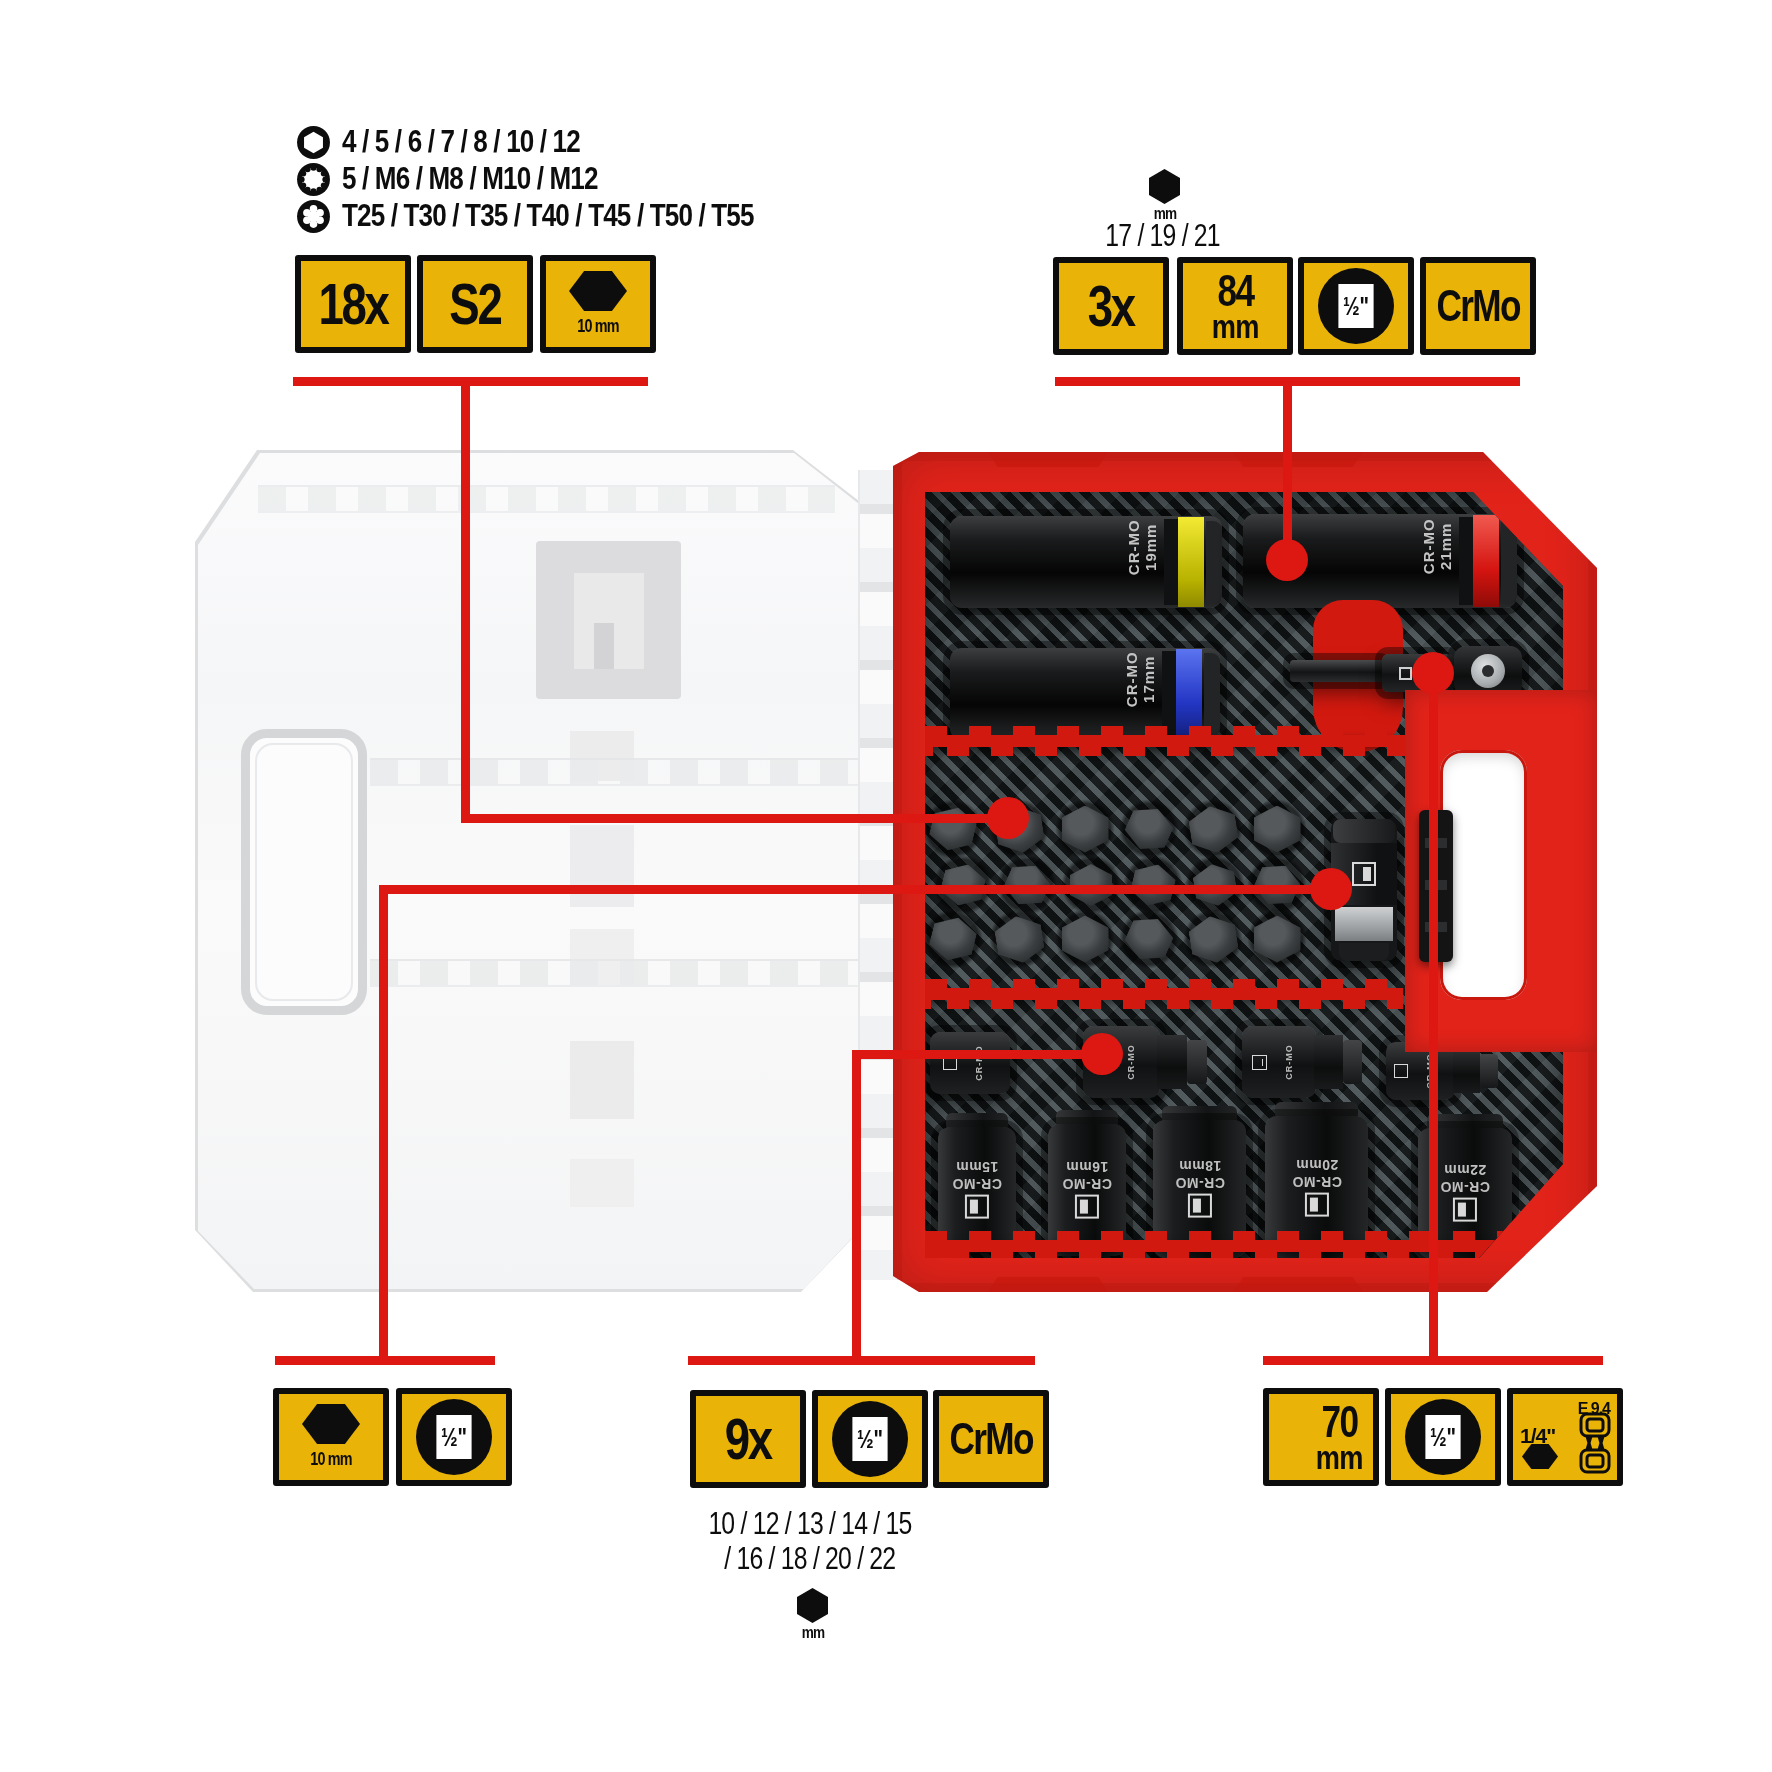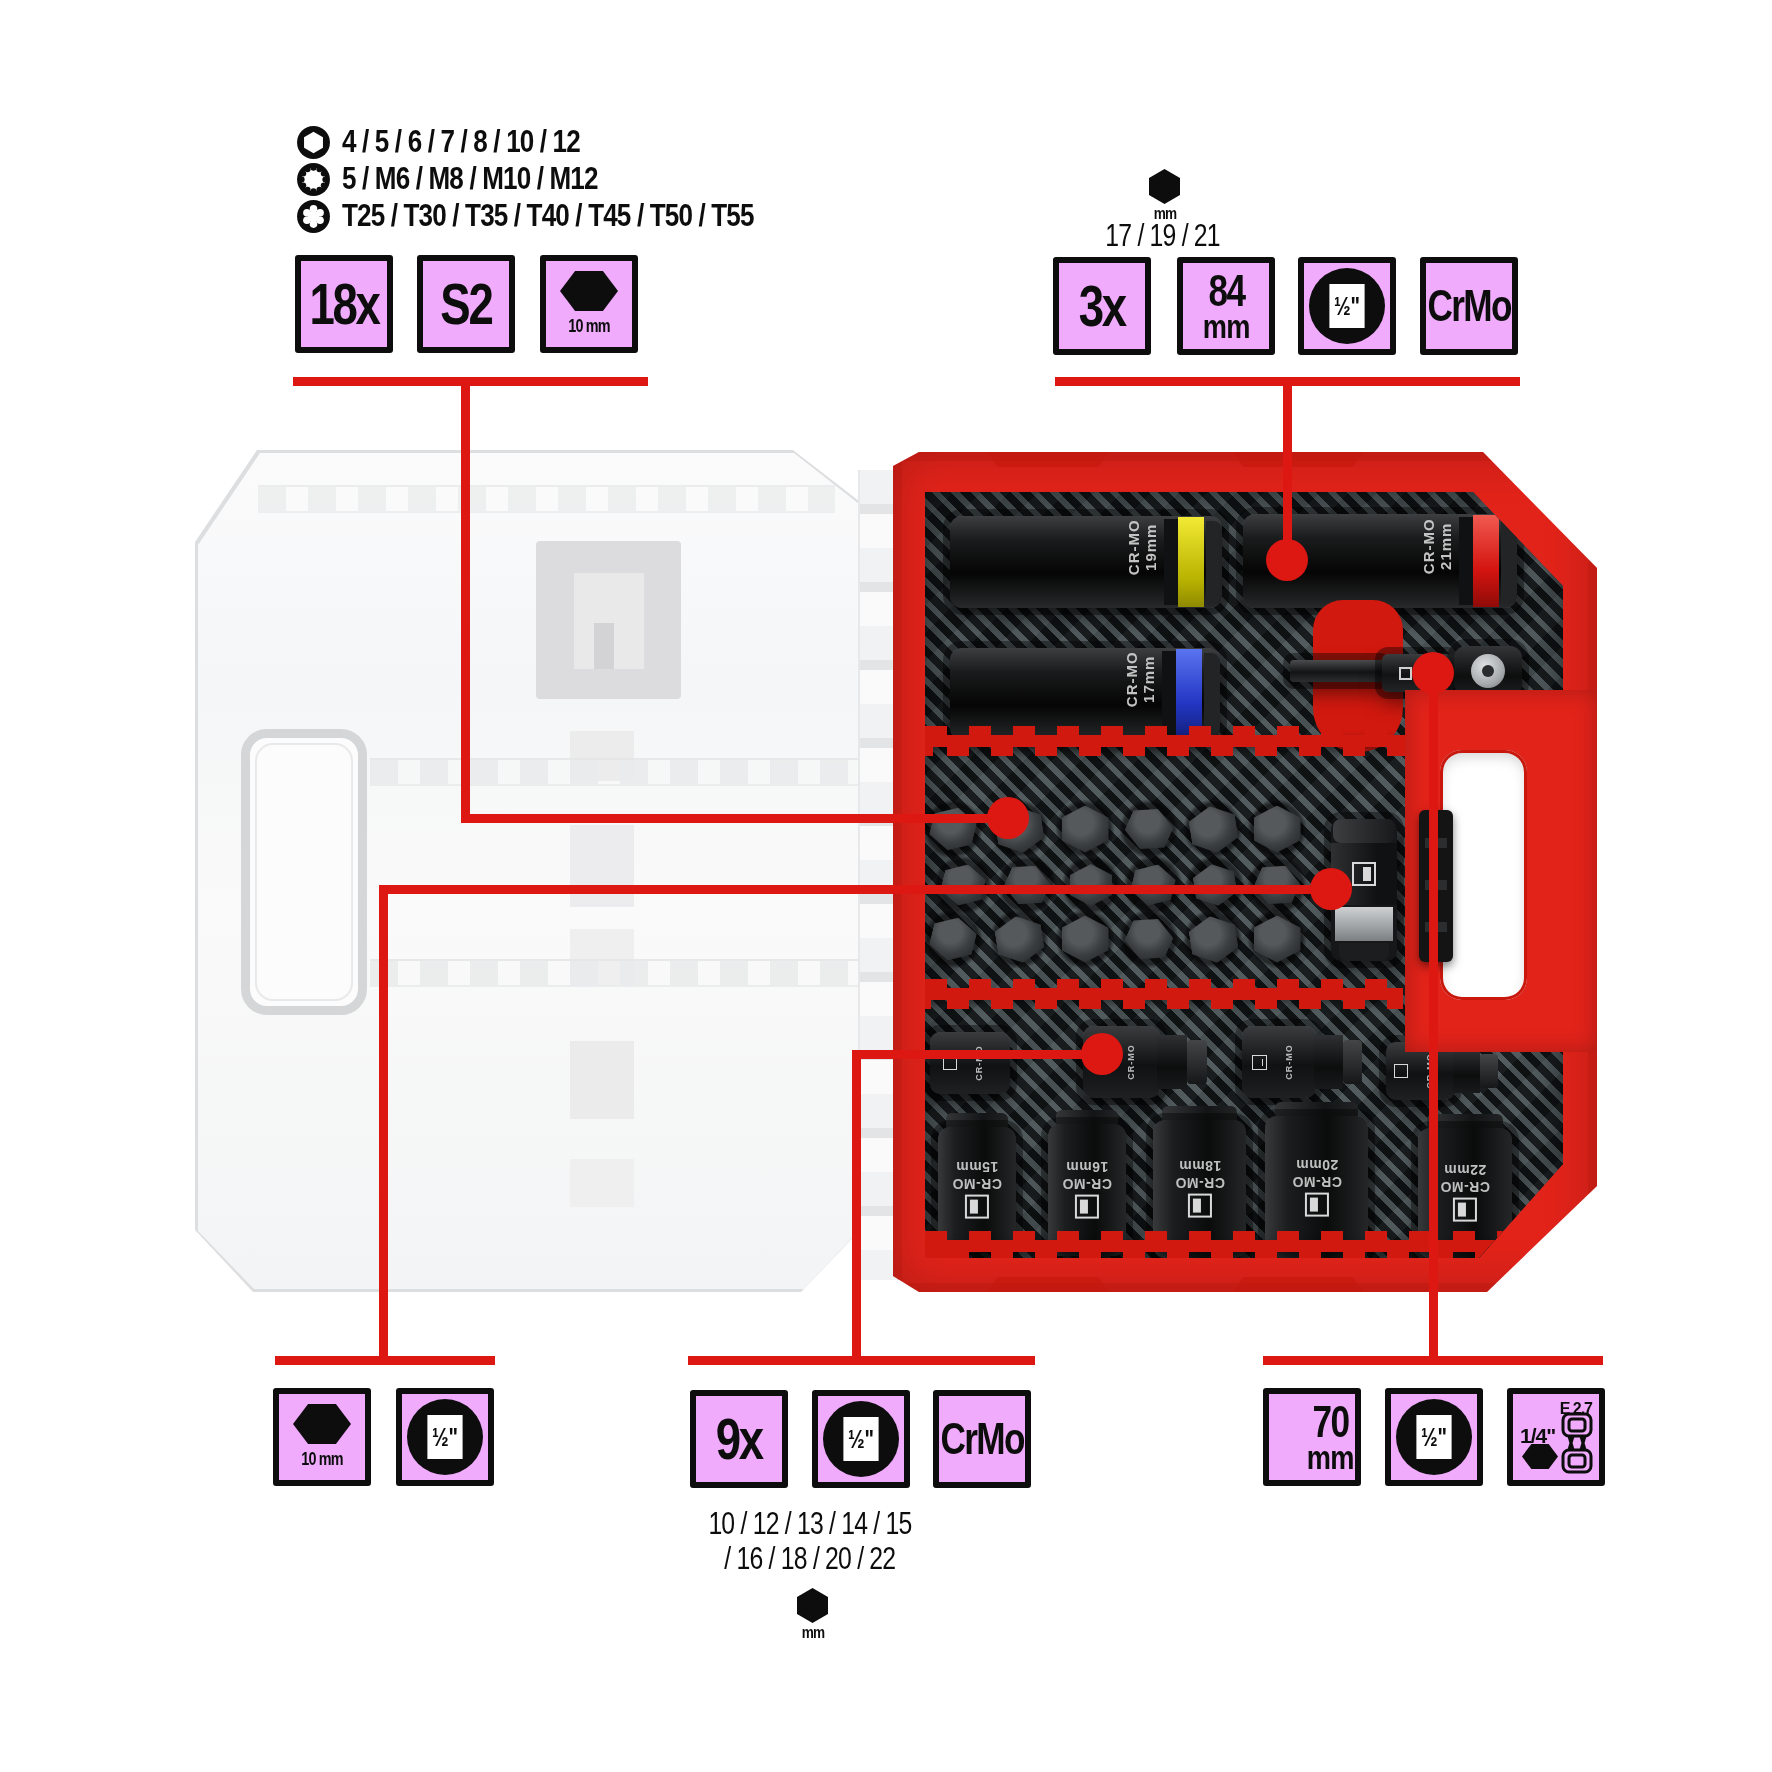--- a/index.html
+++ b/index.html
@@ -7,21 +7,21 @@
        font-family:"Liberation Sans",sans-serif;color:#0d0d0d;}
   .abs{position:absolute;}
   .cx{display:inline-block;transform:scaleX(.8);transform-origin:50% 50%;}
   .cxl{display:inline-block;transform:scaleX(.84);transform-origin:0 50%;}
 
   
   .specrow{position:absolute;display:flex;align-items:center;gap:10px;height:36px;}
   .specrow .txt{font-weight:bold;font-size:31px;letter-spacing:-1px;white-space:nowrap;}
 
   
-  .badge{position:absolute;width:98px;height:98px;background:#f0abfc;border:6px solid #0d0d0d;
+  .badge{position:absolute;width:116px;height:98px;background:#eab308;border:6px solid #0d0d0d;
          box-sizing:border-box;border-radius:3px;display:flex;flex-direction:column;
          align-items:center;justify-content:center;}
   .b-big{font-weight:bold;font-size:57px;line-height:1;letter-spacing:-3px;}
   .b-med{font-weight:bold;font-size:44px;line-height:.9;letter-spacing:-2px;}
   .b-sub{font-weight:bold;font-size:34px;line-height:.9;letter-spacing:-1px;}
   .hexwide{background:#0d0d0d;clip-path:polygon(0 50%,26% 0,74% 0,100% 50%,74% 100%,26% 100%);}
   .hexpointy{background:#0d0d0d;clip-path:polygon(50% 0,100% 26%,100% 74%,50% 100%,0 74%,0 26%);}
   .drivecirc{width:76px;height:76px;border-radius:50%;background:#0d0d0d;
              display:flex;align-items:center;justify-content:center;}
   .drivesq{width:44px;height:44px;background:#fff;display:flex;align-items:center;
@@ -493,21 +493,21 @@
   <div class="badge" style="left:1263px;top:1388px;padding-left:36px;">
     <span class="b-med cx">70</span>
     <span class="b-sub cx">mm</span>
   </div>
   <div class="badge" style="left:1385px;top:1388px;">
     <span class="drivecirc">
       <span class="drivesq cx">½"</span>
     </span>
   </div>
   <div class="badge" style="left:1507px;top:1388px;">
-    <span class="abs" style="top:6px;right:7px;font-weight:bold;font-size:16px;letter-spacing:-1px;">E 2.7</span>
+    <span class="abs" style="top:6px;right:7px;font-weight:bold;font-size:16px;letter-spacing:-1px;">E 9.4</span>
     <span class="abs" style="left:7px;top:30px;font-weight:bold;font-size:21px;letter-spacing:-1px;">1/4"</span>
     <span class="hexwide abs" style="left:9px;bottom:11px;width:36px;height:25px;"></span>
     <svg class="abs" style="right:5px;bottom:6px;" width="34" height="62" viewBox="0 0 34 62" fill="none" stroke="#0d0d0d" stroke-width="3">
       <rect x="3" y="2" width="28" height="22" rx="6"></rect>
       <rect x="9" y="7" width="16" height="12" rx="3"></rect>
       <path d="M9 24 L13 38 M25 24 L21 38 M9 38 L13 24 M25 38 L21 24"></path>
       <rect x="3" y="38" width="28" height="22" rx="6"></rect>
       <rect x="9" y="43" width="16" height="12" rx="3"></rect>
     </svg>
   </div>

